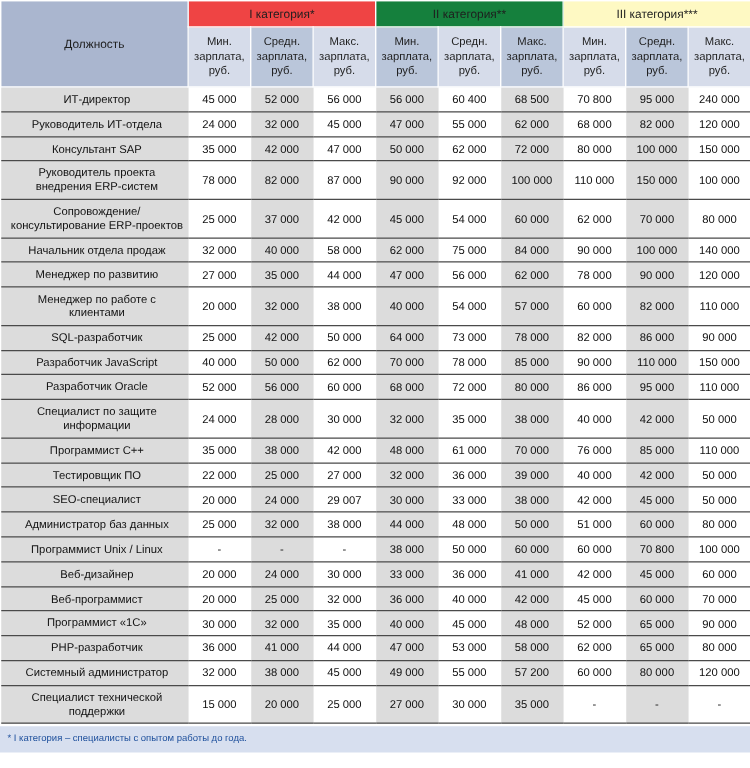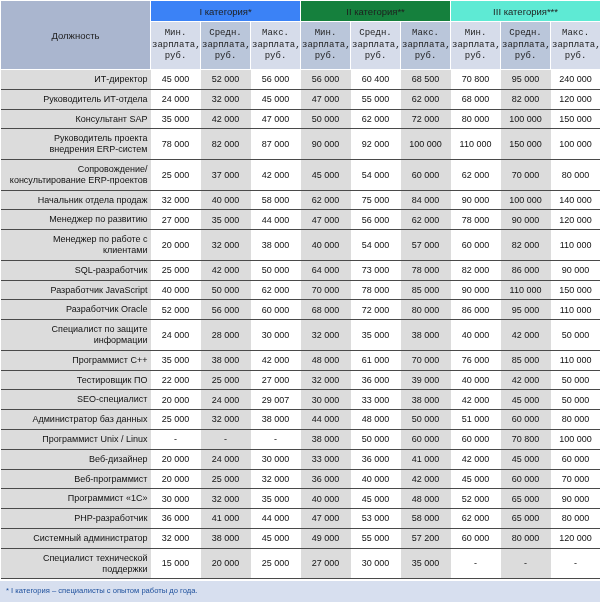--- a/index.html
+++ b/index.html
@@ -36,43 +36,42 @@
   col.c-num { width: 50px; }
   thead th {
     font-weight: normal;
     color: #1e1e1e;
     border: 1px solid #ffffff;
     text-align: center;
     vertical-align: middle;
   }
   th.pos-head { background: #aab6cf; font-size: 9.5px; margin-left: 18px; }
   tr.group-row th { height: 21px; font-size: 9.5px; }
-  th.grp1 { background: #3b82f6; }
+  th.grp1 { background: #ef4444; }
   th.grp2 { background: #15803d; }
-  th.grp3 { background: #5eead4; }
+  th.grp3 { background: #fef9c3; }
   tr.sub-row th {
     height: 48px;
     padding: 4px 1px;
     line-height: 1.3;
     white-space: pre-line;
-    font-family: Liberation Mono, monospace;
   }
   tr.sub-row th:nth-child(odd)  { background: #d6dcea; }
   tr.sub-row th:nth-child(even) { background: #bac6da; }
   tbody td {
     border-bottom: 1px solid #4a4a4a;
     padding: 4px 3px;
     text-align: center;
     vertical-align: middle;
     line-height: 1.15;
     height: 19px;
     white-space: nowrap;
   }
   tbody td.pos {
-    text-align: right;
+    text-align: center;
     padding-left: 7px;
     white-space: normal;
     line-height: 1.2;
   }
   tbody td:nth-child(odd) { background: #dcdcdc; }
   tbody td:nth-child(even) { background: #ffffff; }
   .notes {
     margin-top: 2px;
     background: #d7dfef;
     color: #1d4f9c;

